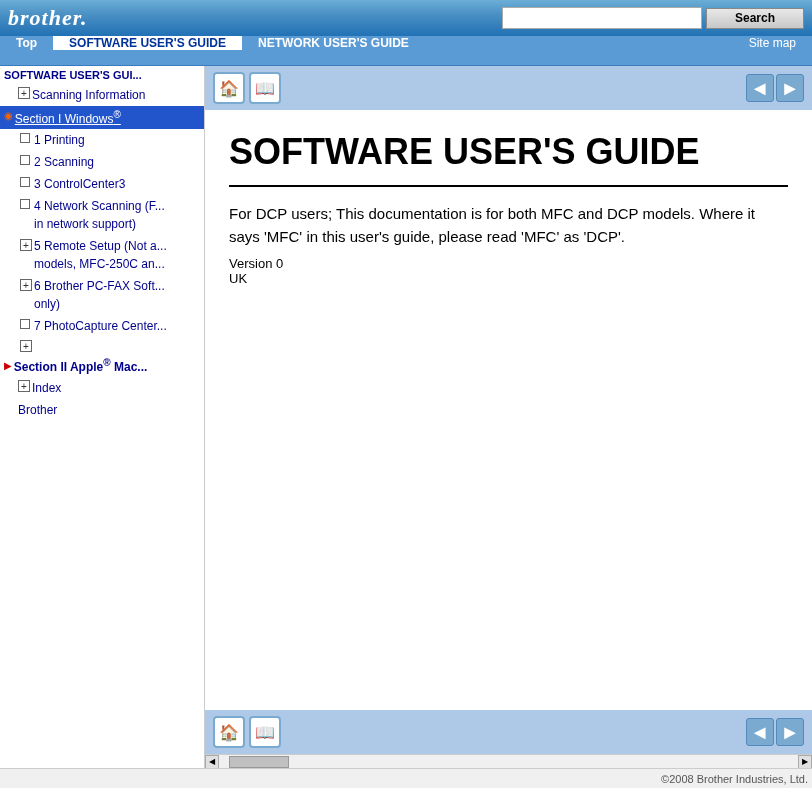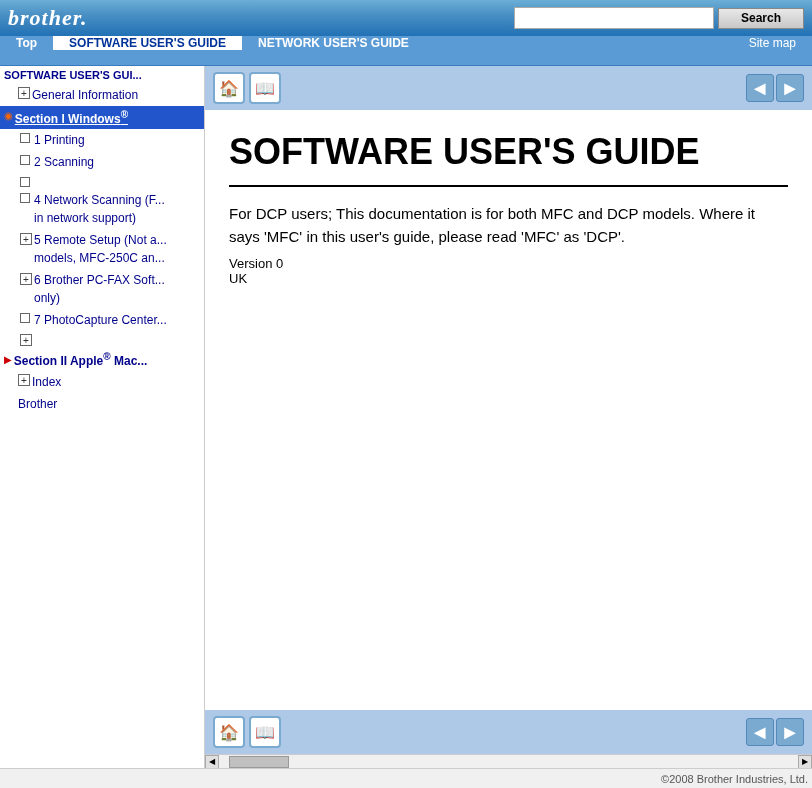--- a/index.html
+++ b/index.html
@@ -30,21 +30,21 @@
     #search-input {
       width: 200px;
       height: 22px;
       border: 1px solid #aaa;
       padding: 2px 4px;
       font-size: 12px;
     }
     #search-button {
       background: linear-gradient(to bottom, #e8e8e8, #c8c8c8);
       border: 1px solid #888;
-      padding: 2px 22px;
+      padding: 2px 28px;
       height: 21px;
       cursor: pointer;
       font-size: 12px;
       font-weight: bold;
     }
 
     
     #navbar {
       background: #5b9bd5;
       height: 30px;
@@ -270,40 +270,41 @@
 <div id="main">
 
   <div id="sidebar">
 
     <div class="sidebar-root">
       <span style="color:#00008b; font-size:11px; font-weight:bold;">SOFTWARE USER'S GUI...</span>
     </div>
 
     <div class="sidebar-item sidebar-indent-1">
       <span class="plus-icon">+</span>
-      <span class="item-text">General Information</span>
+      <span class="item-text">Scanning Information</span>
     </div>
 
     <div style="display:flex; align-items:flex-start; gap:2px; padding:3px 4px; background:#2255cc; cursor:pointer;">
       <span style="color:#ff6600; font-size:10px; margin-top:1px;">◉</span>
-      <span style="color:white; font-size:12px; font-weight:bold; text-decoration:underline;">Section I Windows<sup>®</sup></span>
+      <span style="color:white; font-size:12px; font-weight:normal; text-decoration:underline;">Section I Windows<sup>®</sup></span>
     </div>
 
     <div class="sidebar-item sidebar-indent-2">
       <span class="checkbox-icon"></span>
       <span class="item-text">1 Printing</span>
     </div>
 
     <div class="sidebar-item sidebar-indent-2">
       <span class="checkbox-icon"></span>
       <span class="item-text">2 Scanning</span>
     </div>
 
     <div class="sidebar-item sidebar-indent-2">
       <span class="checkbox-icon"></span>
+      <span class="item-text">3 ControlCenter3</span>
     </div>
 
     <div class="sidebar-item sidebar-indent-2" style="align-items: flex-start;">
       <span class="checkbox-icon" style="margin-top:2px;"></span>
       <span class="item-text">4 Network Scanning (F...<br>in network support)</span>
     </div>
 
     <div class="sidebar-item sidebar-indent-2" style="align-items: flex-start;">
       <span class="plus-icon" style="margin-top:2px;">+</span>
       <span class="item-text">5 Remote Setup (Not a...<br>models, MFC-250C an...</span>

